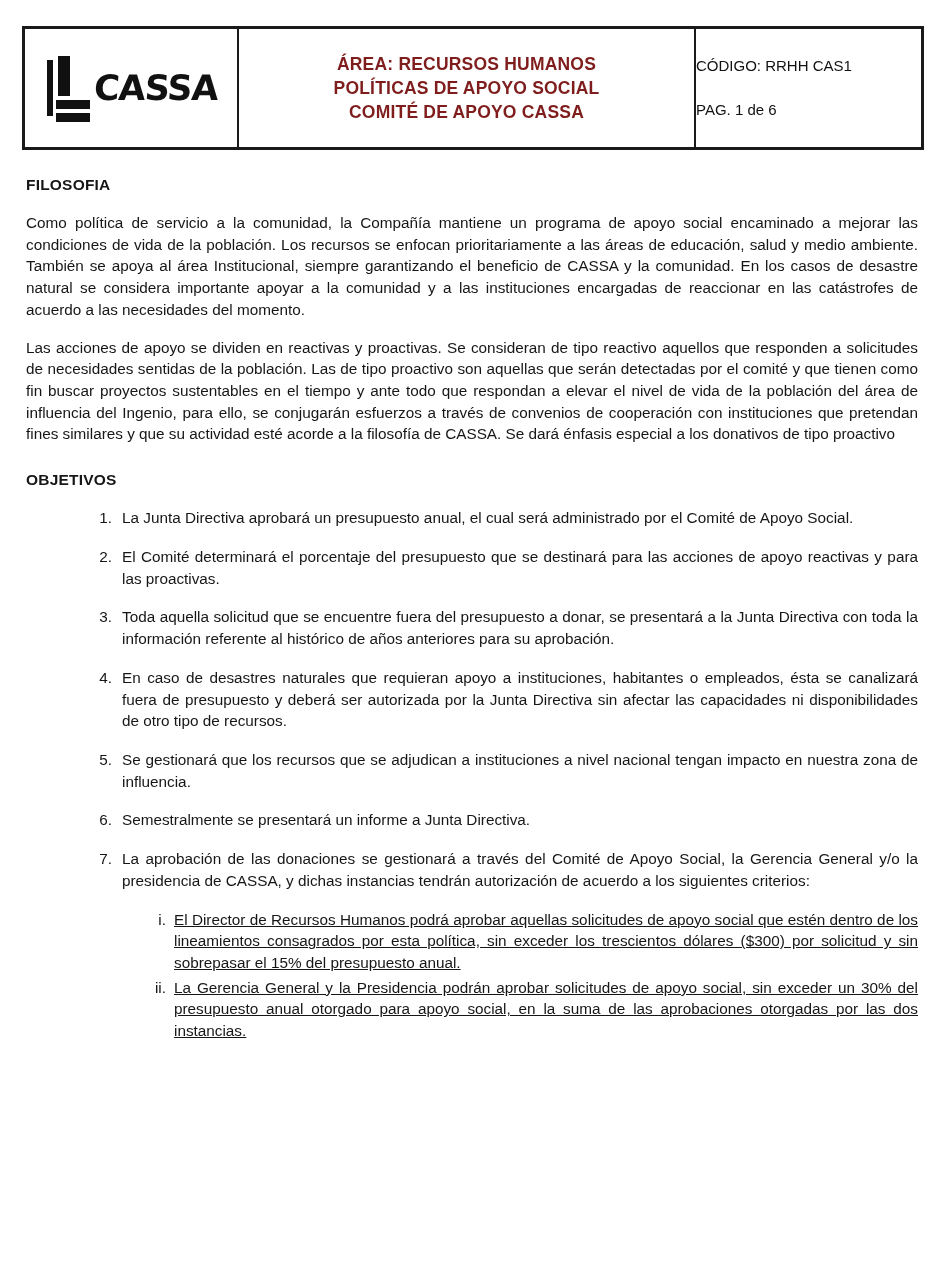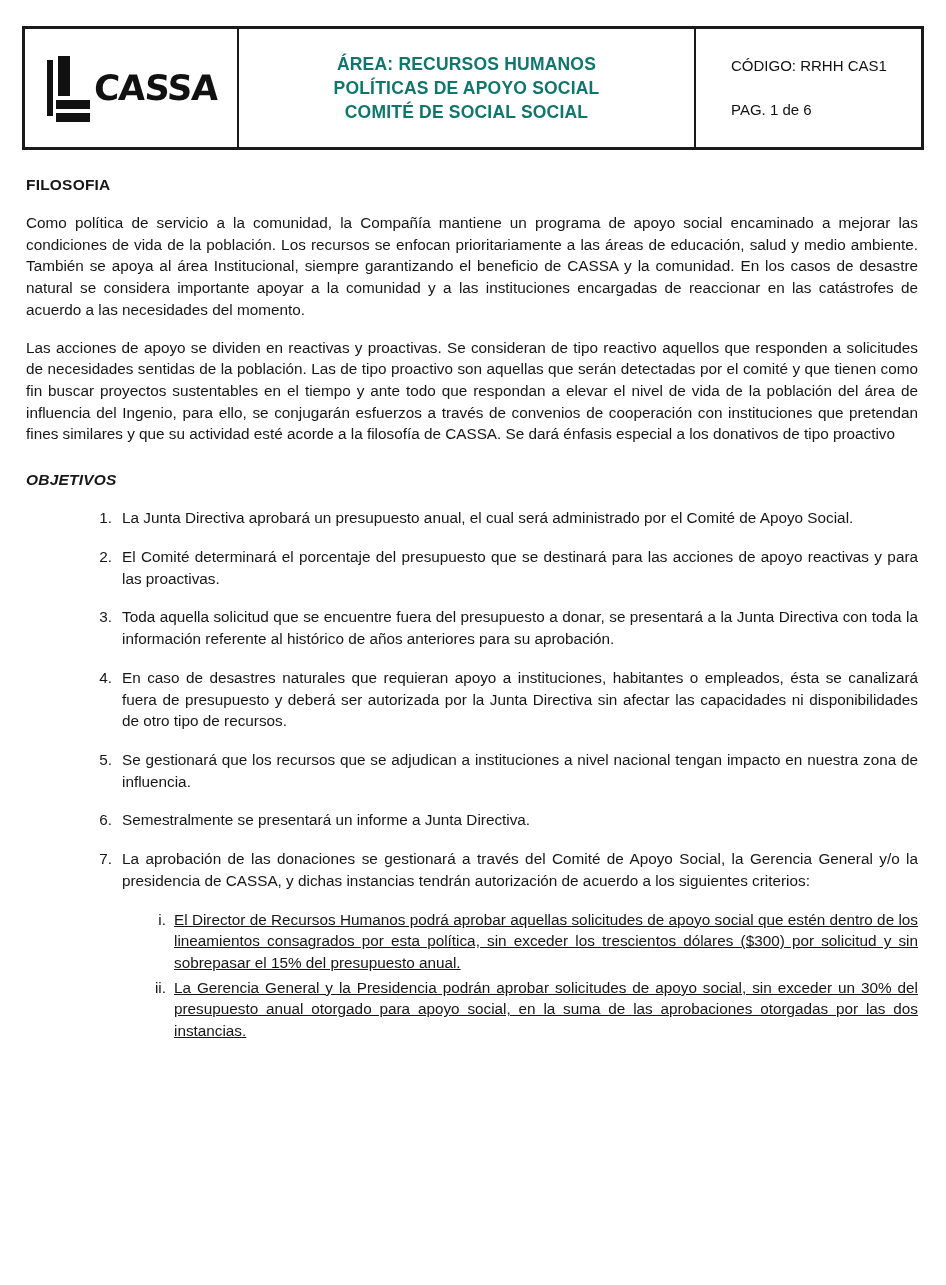--- a/index.html
+++ b/index.html
@@ -48,27 +48,26 @@
   .cell-code {
     width: 225px;
     padding: 10px 0 10px 14px;
     vertical-align: middle;
   }
   .title-line {
     font-weight: bold;
     font-size: 17.5px;
     letter-spacing: 0.2px;
     line-height: 1.38;
-    color: #0f766e;
+    color: #7f1d1d;
   }
   .code-line {
     font-size: 15px;
     color: #111;
     line-height: 1.2;
-    padding-left: 35px;
   }
   .code-line.first { margin-bottom: 26px; }
 
   
   .logo-wrap {
     display: flex;
     align-items: center;
     justify-content: center;
     height: 118px;
     gap: 2px;
@@ -111,21 +110,21 @@
     font-size: 15.3px;
     line-height: 1.42;
     color: #161616;
   }
   h2.section {
     font-size: 15.5px;
     font-weight: bold;
     margin: 0 0 16px 0;
     letter-spacing: 0.2px;
   }
-  h2.section.spaced { margin-top: 24px; font-style: italic; }
+  h2.section.spaced { margin-top: 24px; }
   p.para {
     margin: 0 0 16px 0;
     text-align: justify;
   }
   p.para:last-child { margin-bottom: 0; }
 
   
   ol.numlist {
     margin: 14px 0 0 0;
     padding: 0 0 0 62px;
@@ -187,21 +186,21 @@
             <span class="bar-v2"></span>
             <span class="bar-h1"></span>
             <span class="bar-h2"></span>
           </span>
           <span class="logo-text">CASSA</span>
         </div>
       </td>
       <td class="cell-title">
         <div class="title-line">ÁREA:  RECURSOS HUMANOS</div>
         <div class="title-line">POLÍTICAS DE APOYO SOCIAL</div>
-        <div class="title-line">COMITÉ DE SOCIAL SOCIAL</div>
+        <div class="title-line">COMITÉ DE APOYO CASSA</div>
       </td>
       <td class="cell-code">
         <div class="code-line first">CÓDIGO: RRHH CAS1</div>
         <div class="code-line">PAG. 1  de  6</div>
       </td>
     </tr>
   </tbody>
     </table>
 
   <div class="content">

